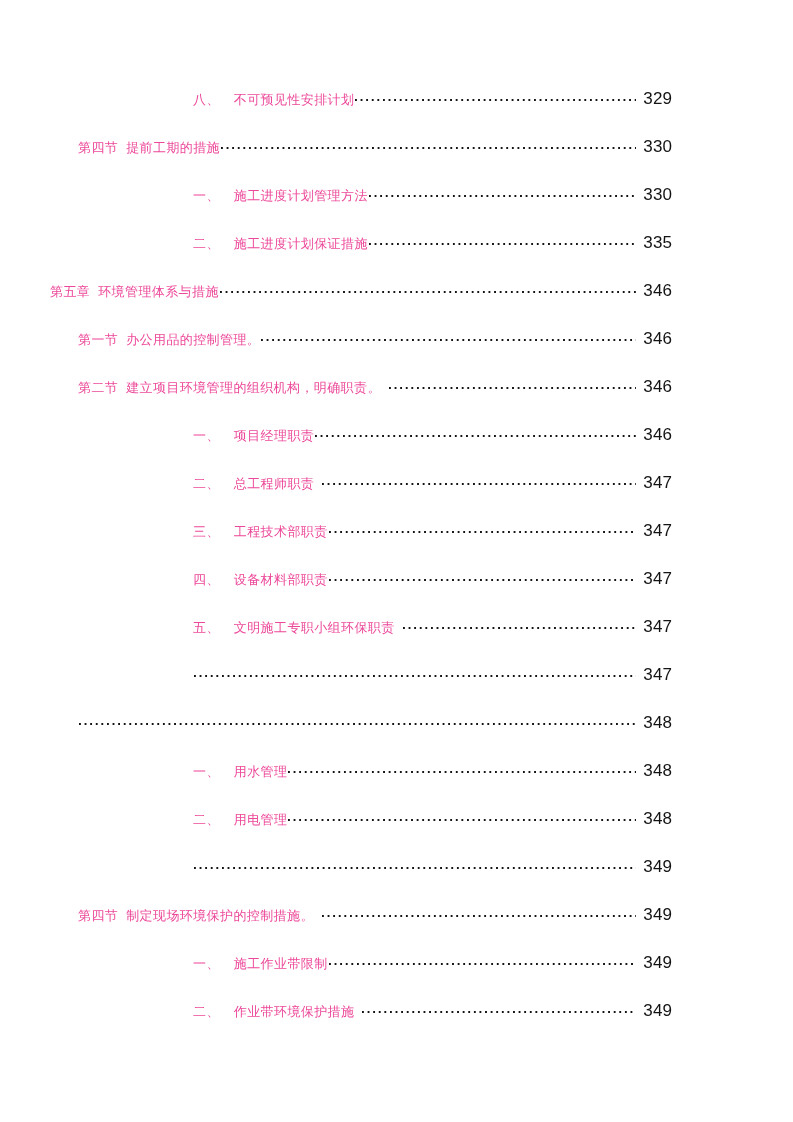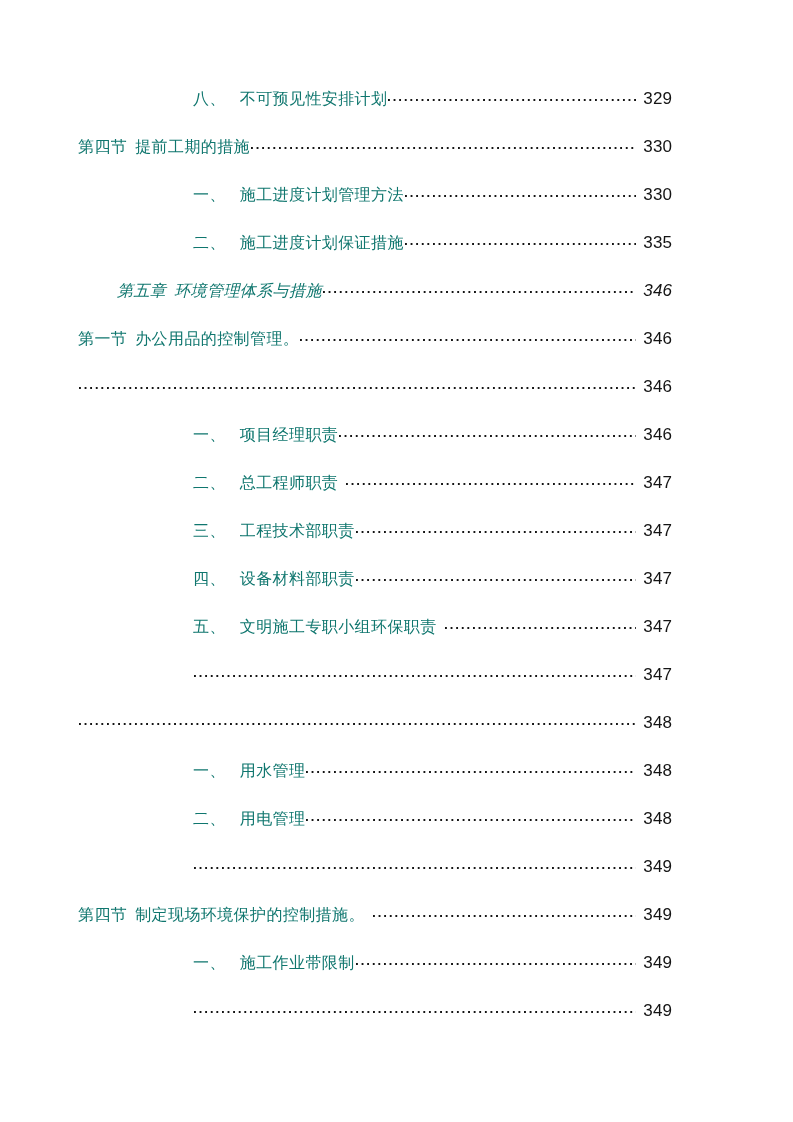--- a/index.html
+++ b/index.html
@@ -27,30 +27,30 @@
   .toc-entry {
     display: flex;
     align-items: baseline;
     height: 48px;
     box-sizing: border-box;
     padding-right: 121px; 
     white-space: nowrap;
   }
 
   
-  .lvl-chapter { padding-left: 117px; font-style: italic; }
+  .lvl-chapter { padding-left: 50px; }
   .lvl-section { padding-left: 78px; }
   .lvl-item    { padding-left: 193px; }
 
   .entry-title {
     font-family: "DejaVu Serif", serif;
-    font-size: 16px;
+    font-size: 13px;
     line-height: 1;
     letter-spacing: 0.4px;
-    color: #0f766e;
+    color: #ec4899;
     flex: 0 0 auto;
   }
 
   
   .marker-gap { display: inline-block; width: 14px; }
   
   .tail-gap { display: inline-block; }
 
   .leader {
     flex: 1 1 auto;
@@ -110,20 +110,21 @@
       <span class="entry-title"><span>第五章</span><span class="marker-gap" style="width: 8px;"></span><span>环境管理体系与措施</span></span>
       <span class="leader"></span>
       <span class="entry-page">346</span>
     </div>
     <div class="toc-entry lvl-section">
       <span class="entry-title"><span>第一节</span><span class="marker-gap" style="width: 8px;"></span><span>办公用品的控制管理。</span></span>
       <span class="leader"></span>
       <span class="entry-page">346</span>
     </div>
     <div class="toc-entry lvl-section">
+      <span class="entry-title"><span>第二节</span><span class="marker-gap" style="width: 8px;"></span><span>建立项目环境管理的组织机构，明确职责。</span><span class="tail-gap" style="width: 7px;"></span></span>
       <span class="leader"></span>
       <span class="entry-page">346</span>
     </div>
     <div class="toc-entry lvl-item">
       <span class="entry-title"><span>一、</span><span class="marker-gap"></span><span>项目经理职责</span></span>
       <span class="leader"></span>
       <span class="entry-page">346</span>
     </div>
     <div class="toc-entry lvl-item">
       <span class="entry-title"><span>二、</span><span class="marker-gap"></span><span>总工程师职责</span><span class="tail-gap" style="width: 7px;"></span></span>
@@ -171,16 +172,17 @@
       <span class="entry-title"><span>第四节</span><span class="marker-gap" style="width: 8px;"></span><span>制定现场环境保护的控制措施。</span><span class="tail-gap" style="width: 7px;"></span></span>
       <span class="leader"></span>
       <span class="entry-page">349</span>
     </div>
     <div class="toc-entry lvl-item">
       <span class="entry-title"><span>一、</span><span class="marker-gap"></span><span>施工作业带限制</span></span>
       <span class="leader"></span>
       <span class="entry-page">349</span>
     </div>
     <div class="toc-entry lvl-item">
+      <span class="entry-title"><span>二、</span><span class="marker-gap"></span><span>作业带环境保护措施</span><span class="tail-gap" style="width: 7px;"></span></span>
       <span class="leader"></span>
       <span class="entry-page">349</span>
     </div>
   </div>
 
 </body></html>

